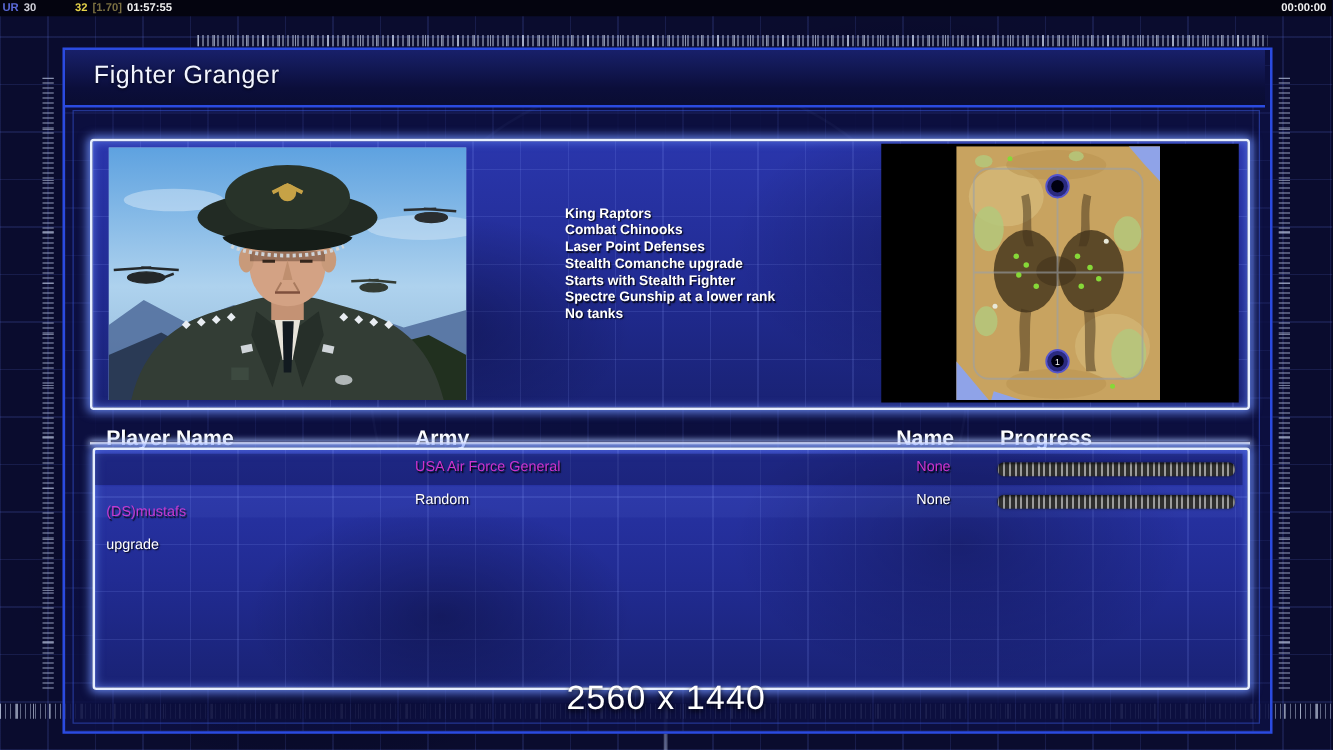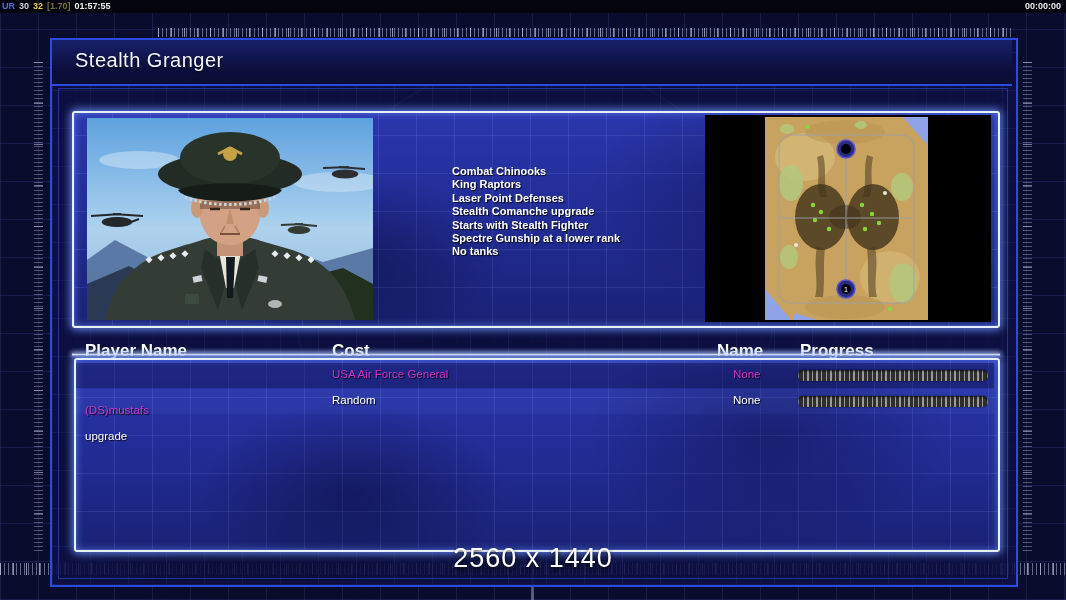--- a/index.html
+++ b/index.html
@@ -12,21 +12,21 @@
       radial-gradient(ellipse 380px 260px at 68% 30%, rgba(0,0,18,.40), transparent 70%),
       radial-gradient(ellipse 300px 200px at 45% 55%, rgba(0,0,16,.35), transparent 70%),
       repeating-linear-gradient(90deg, rgba(95,115,225,.16) 0 1px, transparent 1px 38px),
       repeating-linear-gradient(0deg, rgba(95,115,225,.16) 0 1px, transparent 1px 38px);
   }
   .abs{position:absolute;}
   
   #topbar{left:0;top:0;width:1066px;height:13px;background:#04040f;
     font-size:9px;font-weight:bold;line-height:13px;white-space:nowrap;}
   #topbar .tk{margin-right:4px;}
-  .c-tag{color:#5b6ad8;} .c-fps{color:#cfcfd8;} .c-stat{color:#e6d34a;}
+  .c-tag{color:#5b6ad8;} .c-fps{color:#cfcfd8;} .c-stat{color:#e6d34a;margin-left:27px;}
   .c-ver{color:#7a6f42;} .c-clock{color:#efefef;} 
   #topbar-right{position:absolute;right:5px;top:0;color:#efefef;}
   
   #reticle{left:295px;top:60px;width:476px;height:476px;border-radius:50%;
     border:2px solid rgba(175,195,255,.26);}
   #centerbeam{left:531px;top:498px;width:3px;height:102px;
     background:linear-gradient(180deg,rgba(205,220,255,0),rgba(205,220,255,.38));}
   .hticks{height:9px;
     background-image:
       repeating-linear-gradient(90deg, rgba(185,195,220,.50) 0 1px, transparent 1px 4px),
@@ -103,21 +103,21 @@
   <div id="reticle" class="abs"></div>
   <div id="centerbeam" class="abs"></div>
   <div id="ticks-top" class="abs hticks"></div>
   <div id="ticks-bottom" class="abs hticks"></div>
   <div id="ticks-left" class="abs vticks"></div>
   <div id="ticks-right" class="abs vticks"></div>
 
   <div id="frame" class="abs"></div>
   <div id="innerline" class="abs"></div>
   <div id="titlebar" class="abs"></div>
-  <div id="page-title-text" class="abs">Stealth Granger</div>
+  <div id="page-title-text" class="abs">Fighter Granger</div>
 
   <div id="content-panel" class="abs glowpanel">
     <div class="panelgrid"></div>
   </div>
 
   <svg id="portrait" class="abs" width="286" height="202" viewBox="0 0 286 202">
     <defs>
       <linearGradient id="sky" x1="0" y1="0" x2="0" y2="1">
         <stop offset="0" stop-color="#5ea2e0"></stop>
           <stop offset=".55" stop-color="#aed2ee"></stop>
@@ -186,22 +186,22 @@
       <ellipse cx="143" cy="56" rx="72" ry="21" fill="#222b24"></ellipse>
       <ellipse cx="143" cy="40" rx="50" ry="26" fill="#283329"></ellipse>
       <path d="M91,72 C99,87 187,87 195,72 C178,63 108,63 91,72 Z" fill="#161d18"></path>
       <path d="M98,79 C120,89 166,89 188,79" fill="none" stroke="#cfd4d8" stroke-width="3" stroke-dasharray="2.5,2.5"></path>
       <circle cx="143" cy="36" r="7" fill="#c6a246"></circle>
       <path d="M131,36 L143,30 L155,36" stroke="#c6a246" stroke-width="3" fill="none"></path>
     </g>
   </svg>
 
   <div id="abilities" class="abs">
+    <div>King Raptors</div>
     <div>Combat Chinooks</div>
-    <div>King Raptors</div>
     <div>Laser Point Defenses</div>
     <div>Stealth Comanche upgrade</div>
     <div>Starts with Stealth Fighter</div>
     <div>Spectre Gunship at a lower rank</div>
     <div>No tanks</div>
   </div>
 
   <div id="minimap-box" class="abs">
     <svg id="minimap-svg" width="163" height="203" viewBox="0 0 163 203">
       <rect width="163" height="203" fill="#c8a360"></rect>
@@ -260,21 +260,21 @@
       </g>
       <g>
         <circle cx="81" cy="172" r="9" fill="#2a2a7e" stroke="#5555cc" stroke-width="1.5"></circle>
         <circle cx="81" cy="172" r="5" fill="#000010"></circle>
         <text x="81" y="175" text-anchor="middle" font-size="7" fill="#ffffff" font-family="Liberation Sans, sans-serif">1</text>
       </g>
     </svg>
   </div>
 
   <div class="abs colhead" style="left:85px">Player Name</div>
-  <div class="abs colhead" style="left:332px">Cost</div>
+  <div class="abs colhead" style="left:332px">Army</div>
   <div class="abs colhead" style="left:717px">Name</div>
   <div class="abs colhead" style="left:800px">Progress</div>
   <div id="divider" class="abs"></div>
 
   <div id="players-panel" class="abs glowpanel">
     <div class="panelgrid"></div>
   </div>
 
   <div class="abs prow odd" style="top:363px">
     <span class="cell name magenta">(DS)mustafs</span>

